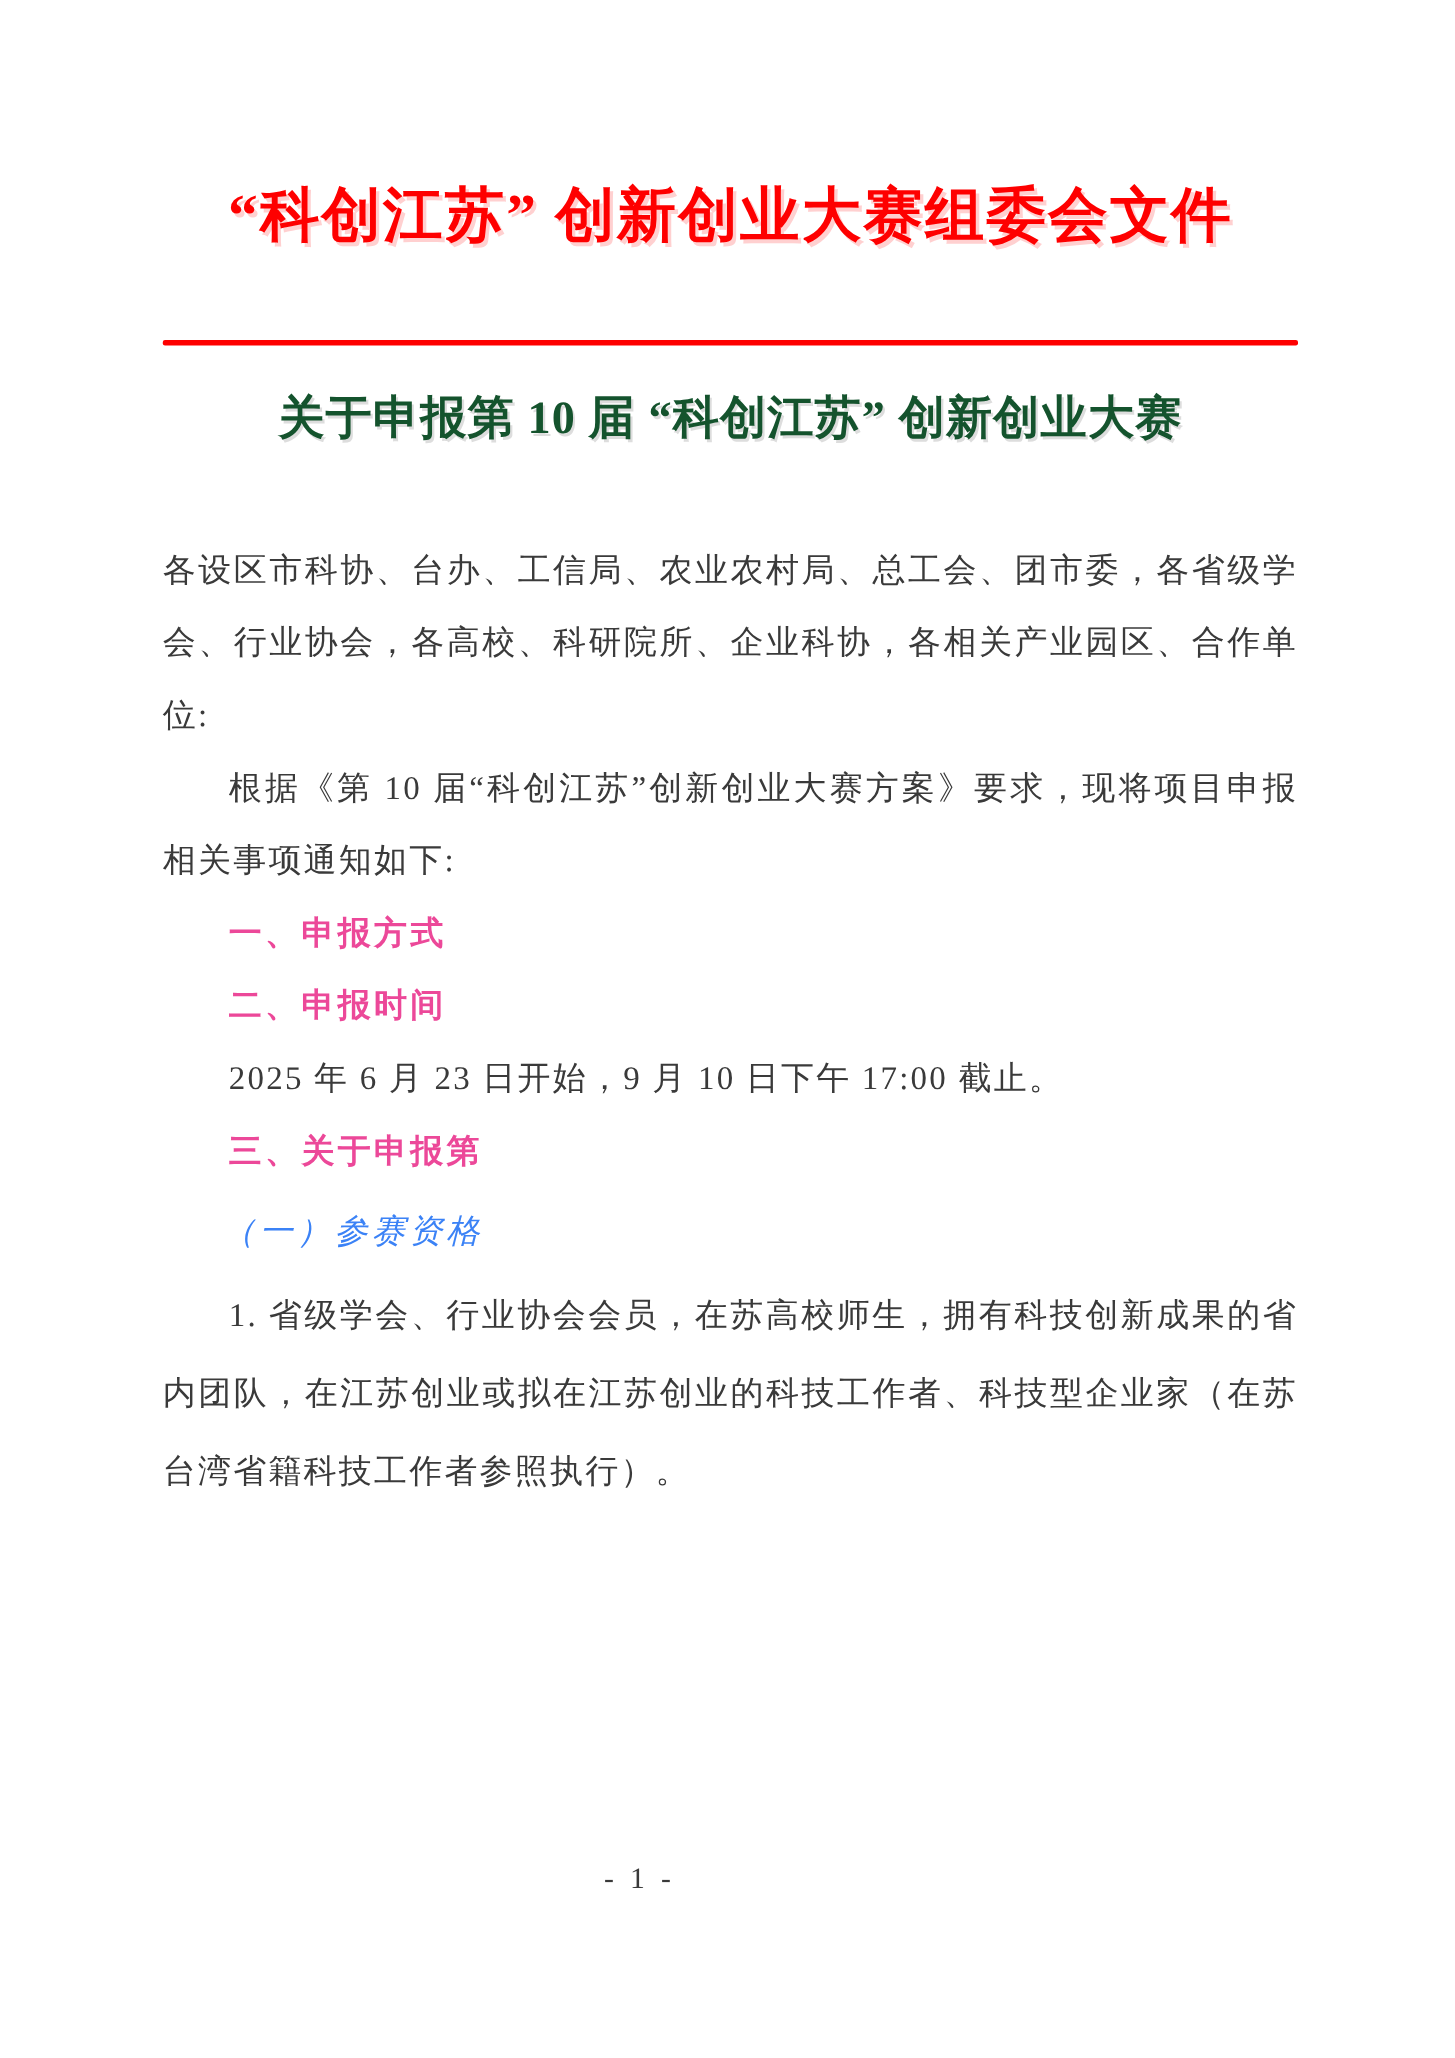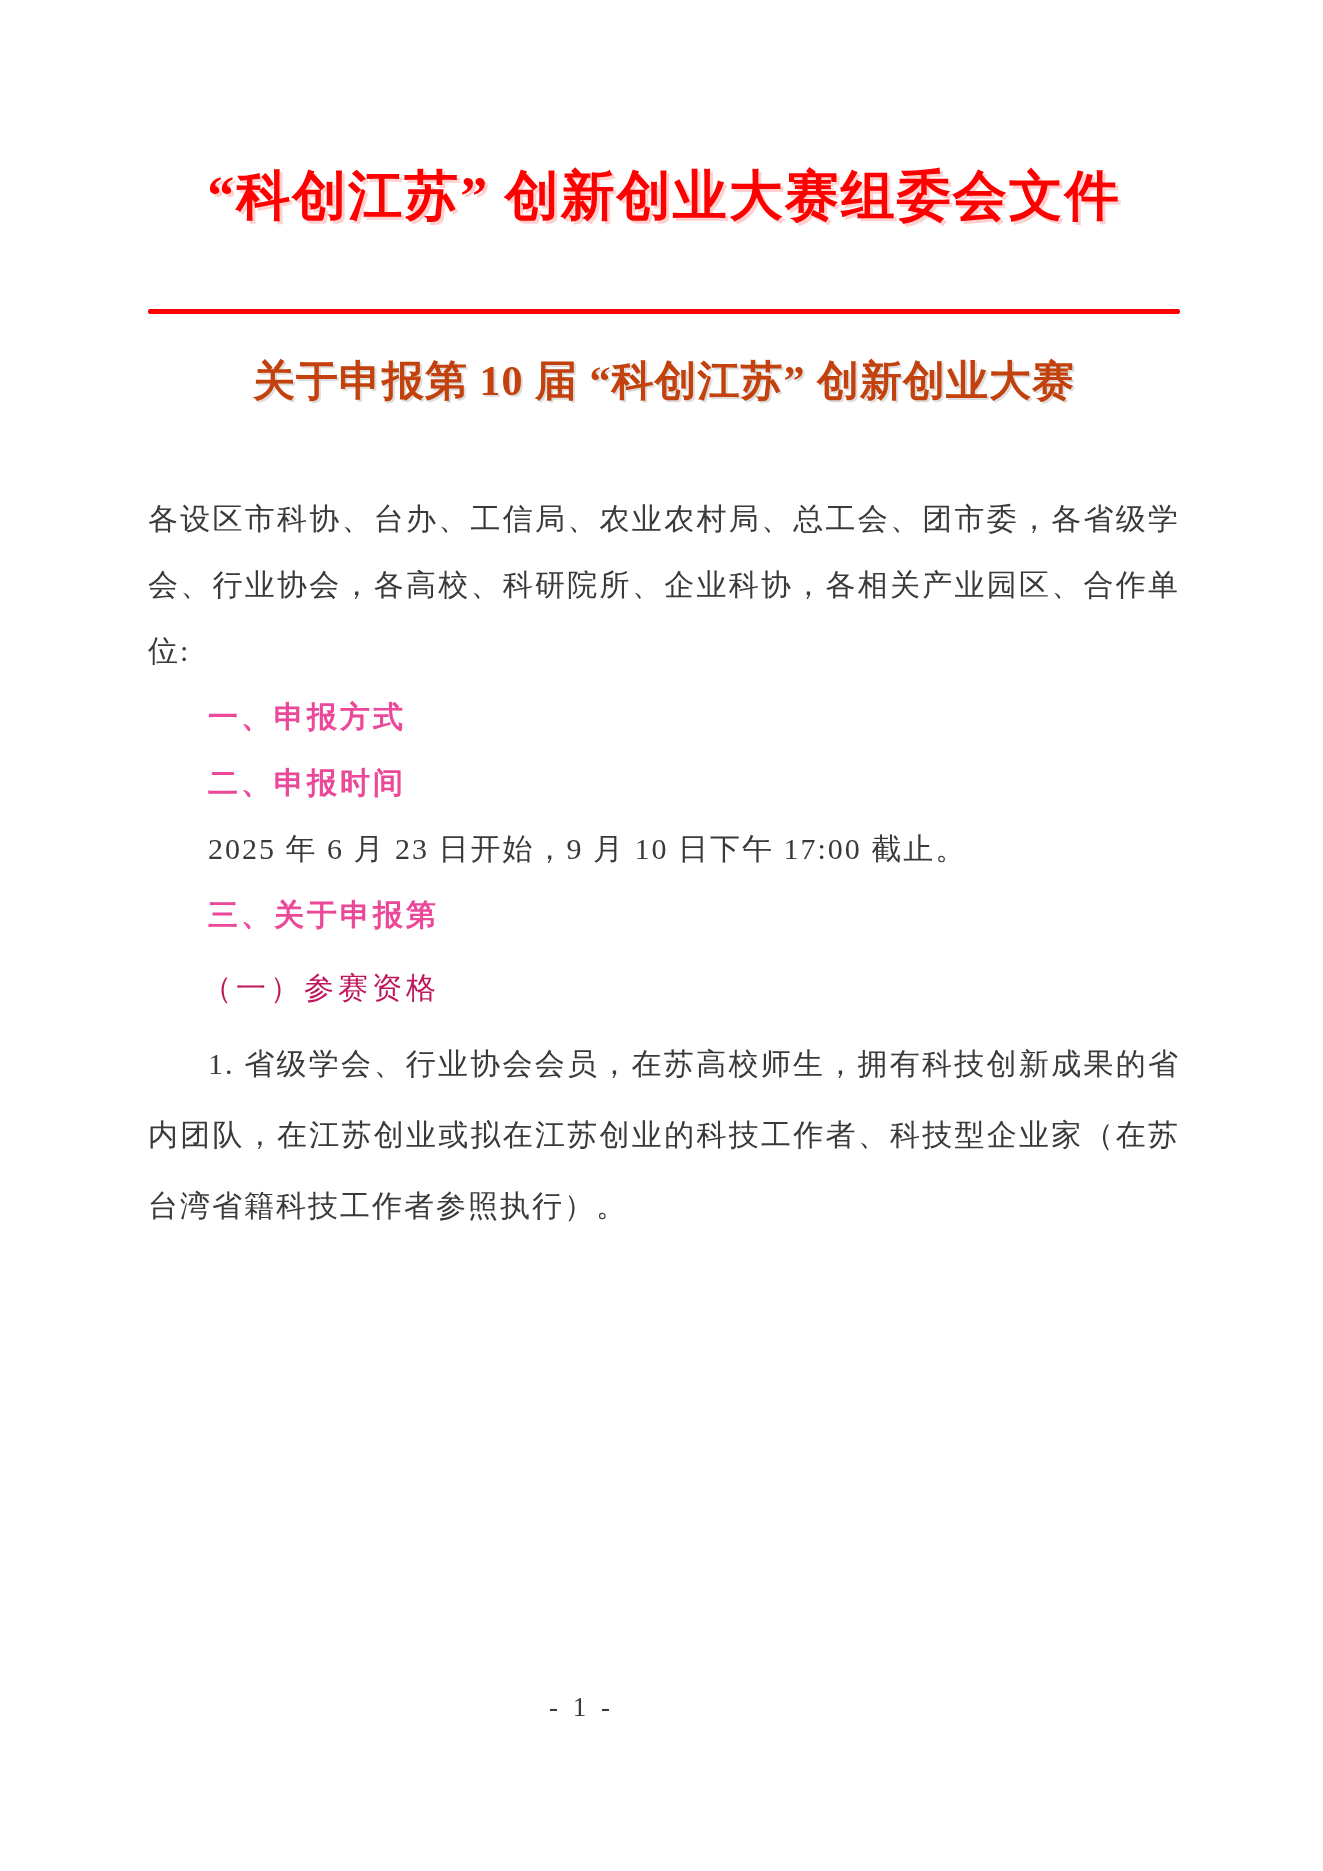--- a/index.html
+++ b/index.html
@@ -35,21 +35,21 @@
     height: 5px;
     background: #fe0000;
     border-radius: 2px;
   }
   
   .doc-title {
     margin: 14px 0 0 0;
     text-align: center;
     font-family: "Liberation Serif", serif;
     font-weight: bold;
-    color: #c2410c;
+    color: #14532d;
     font-size: 42px;
     line-height: 106px;
     letter-spacing: 1px;
     text-shadow: 2px 2px 0 rgba(120, 120, 120, 0.25);
   }
   .doc-title .title-line { display: block; }
   
   .body-block {
     margin-top: 52px;
     color: #3a3a3a;
@@ -66,22 +66,23 @@
   .para.heading {
     text-indent: 2em;
     font-family: "Liberation Sans", sans-serif;
     font-weight: bold;
     color: #ec4899;
     letter-spacing: 3px;
     text-align: left;
   }
   .para.subheading {
     text-indent: 1.8em;
+    font-style: italic;
     line-height: 80px;
-    color: #be185d;
+    color: #3b82f6;
     letter-spacing: 4px;
     text-align: left;
   }
   .para.loose { line-height: 71px; }
   
   .page-footer {
     position: absolute;
     left: 0;
     right: 160px;
     bottom: 148px;
@@ -101,20 +102,21 @@
   <div class="red-rule"></div>
 
   <h1 class="doc-title">
     <span class="title-line">关于申报第 10 届 “科创江苏” 创新创业大赛</span>
   </h1>
 
   <div class="body-block">
 
     <p class="para">各设区市科协、台办、工信局、农业农村局、总工会、团市委，各省级学会、行业协会，各高校、科研院所、企业科协，各相关产业园区、合作单位:</p>
 
+    <p class="para indent">根据《第 10 届“科创江苏”创新创业大赛方案》要求，现将项目申报相关事项通知如下:</p>
 
     <p class="para heading">一、申报方式</p>
 
 
     <p class="para heading">二、申报时间</p>
 
     <p class="para indent">2025 年 6 月 23 日开始，9 月 10 日下午 17:00 截止。</p>
 
     <p class="para heading">三、关于申报第</p>
 

